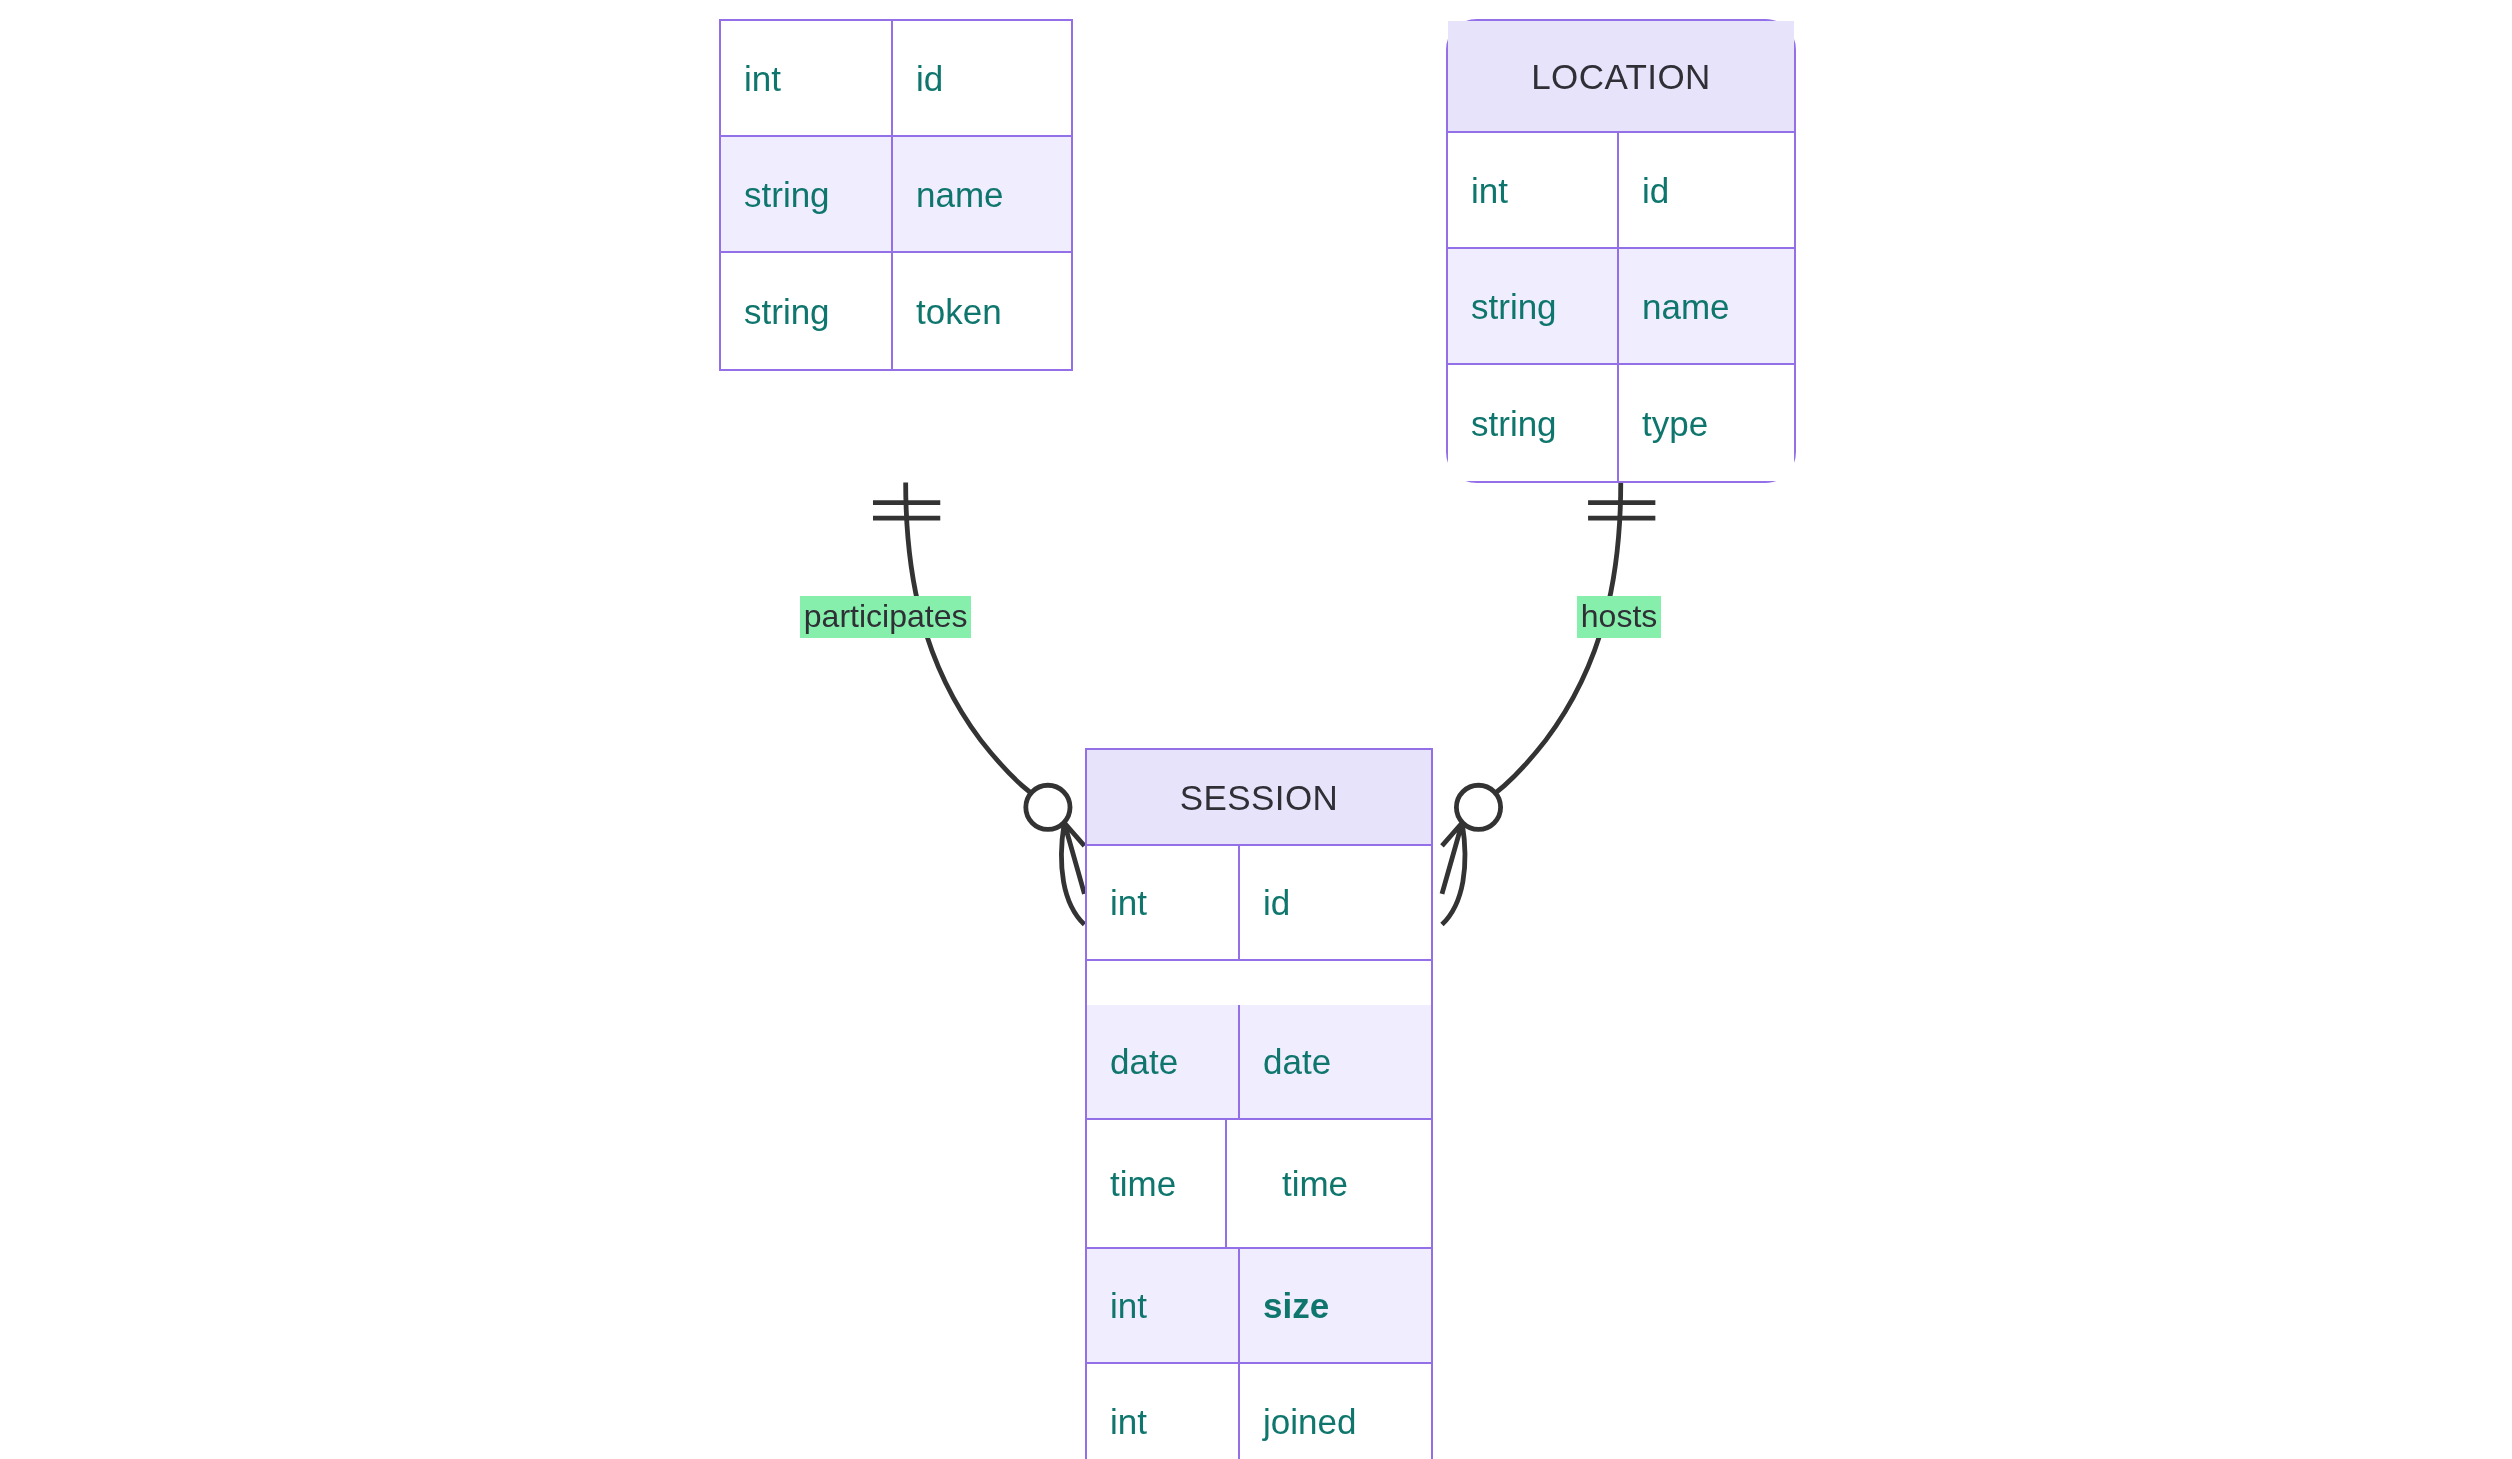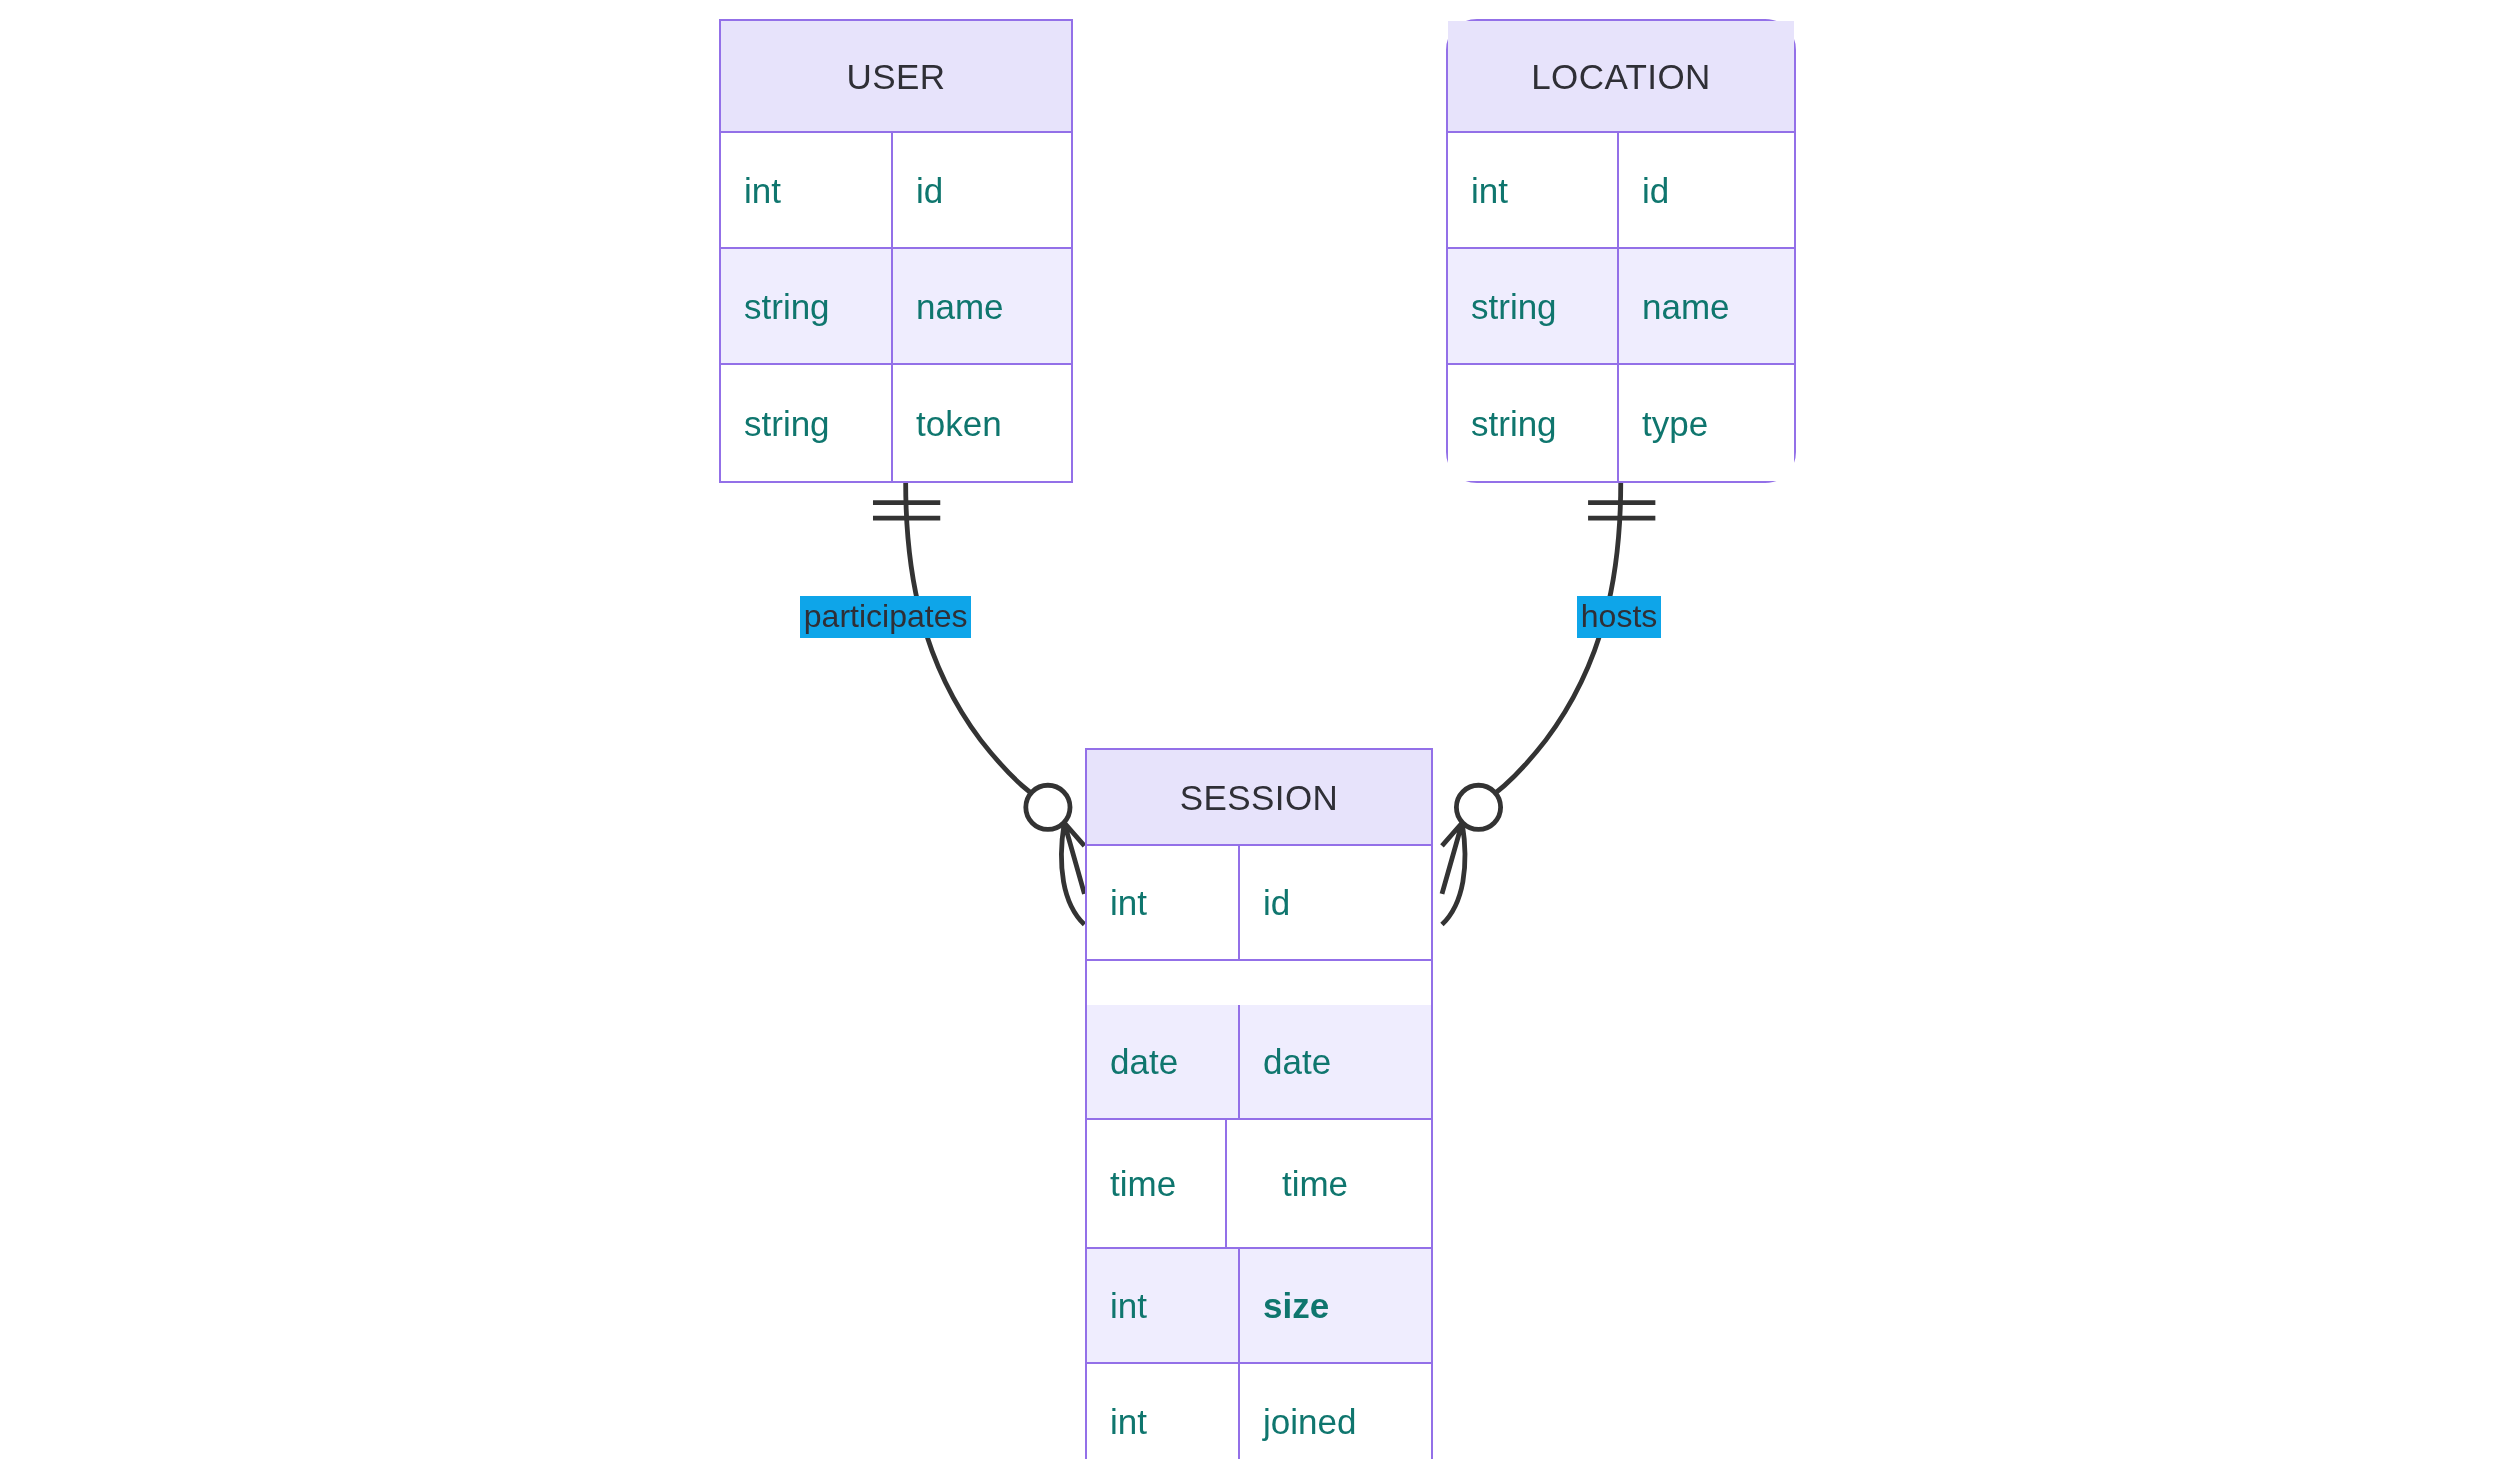--- a/index.html
+++ b/index.html
@@ -79,21 +79,21 @@
   .attr-type {
     border-right: 2.9px solid #9370e8;
   }
 
   
   .rel-label {
     position: absolute;
     z-index: 3;
     font-size: 32px;
     color: #2f2f36;
-    background: #0ea5e9;
+    background: #86efac;
     line-height: 1.18;
     padding: 1.9px 3.8px;
     white-space: nowrap;
   }
 </style>
 </head>
 <body>
 
 <div id="canvas">
 
@@ -118,23 +118,20 @@
       <line x1="1652" y1="539" x2="1722" y2="539" stroke="#333333" stroke-width="5"></line>
 
       <circle cx="1538" cy="840" r="23" fill="#ffffff" stroke="#333333" stroke-width="5"></circle>
       <path d="M 1521,856 L 1500,880
                M 1521,856 L 1500,930
                M 1521,856 C 1528,900 1523,940 1500,962" fill="none" stroke="#333333" stroke-width="5"></path>
     </g>
   </svg>
 
   <div class="entity" style="left:719px; top:19px; width:354px;">
-    <div class="entity-header" style="height:112px;">
-      <span class="entity-title">USER</span>
-    </div>
     <div class="attr-row" style="height:116px;">
       <span class="attr-type" style="width:172px;">int</span>
       <span class="attr-name" style="width:176px;">id</span>
     </div>
     <div class="attr-row alt" style="height:116px;">
       <span class="attr-type" style="width:172px;">string</span>
       <span class="attr-name" style="width:176px;">name</span>
     </div>
     <div class="attr-row" style="height:116px;">
       <span class="attr-type" style="width:172px;">string</span>

